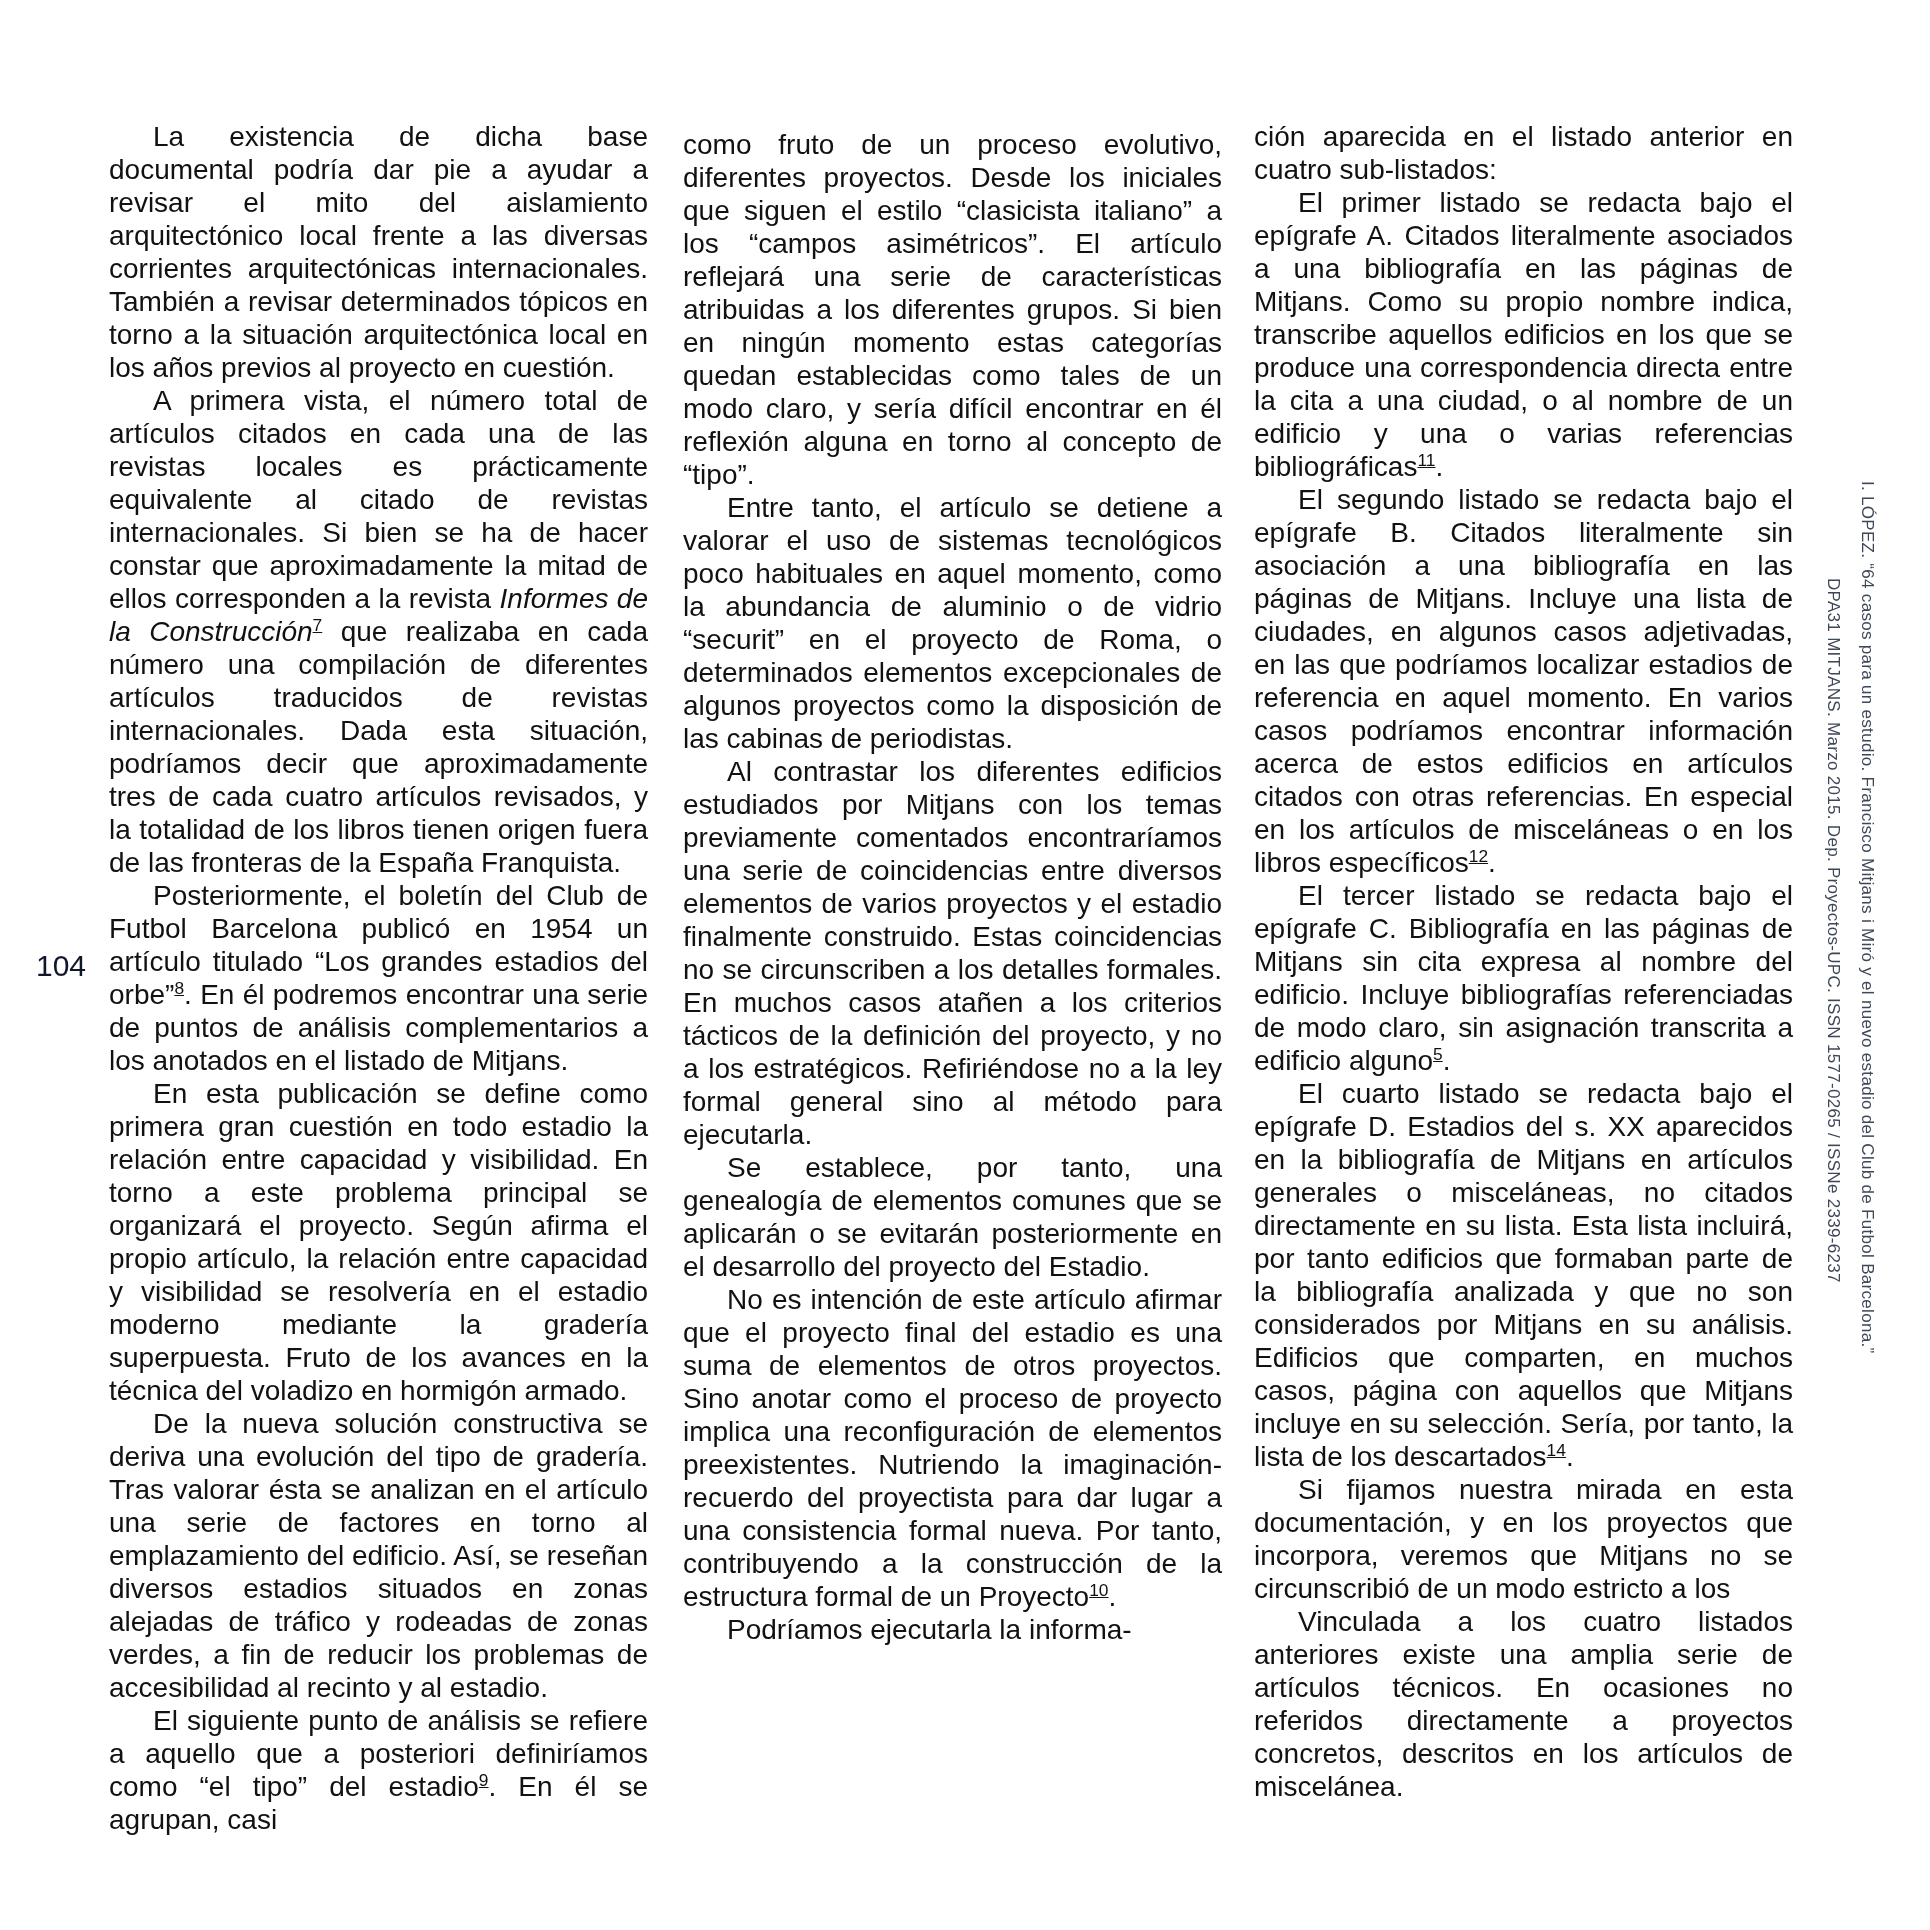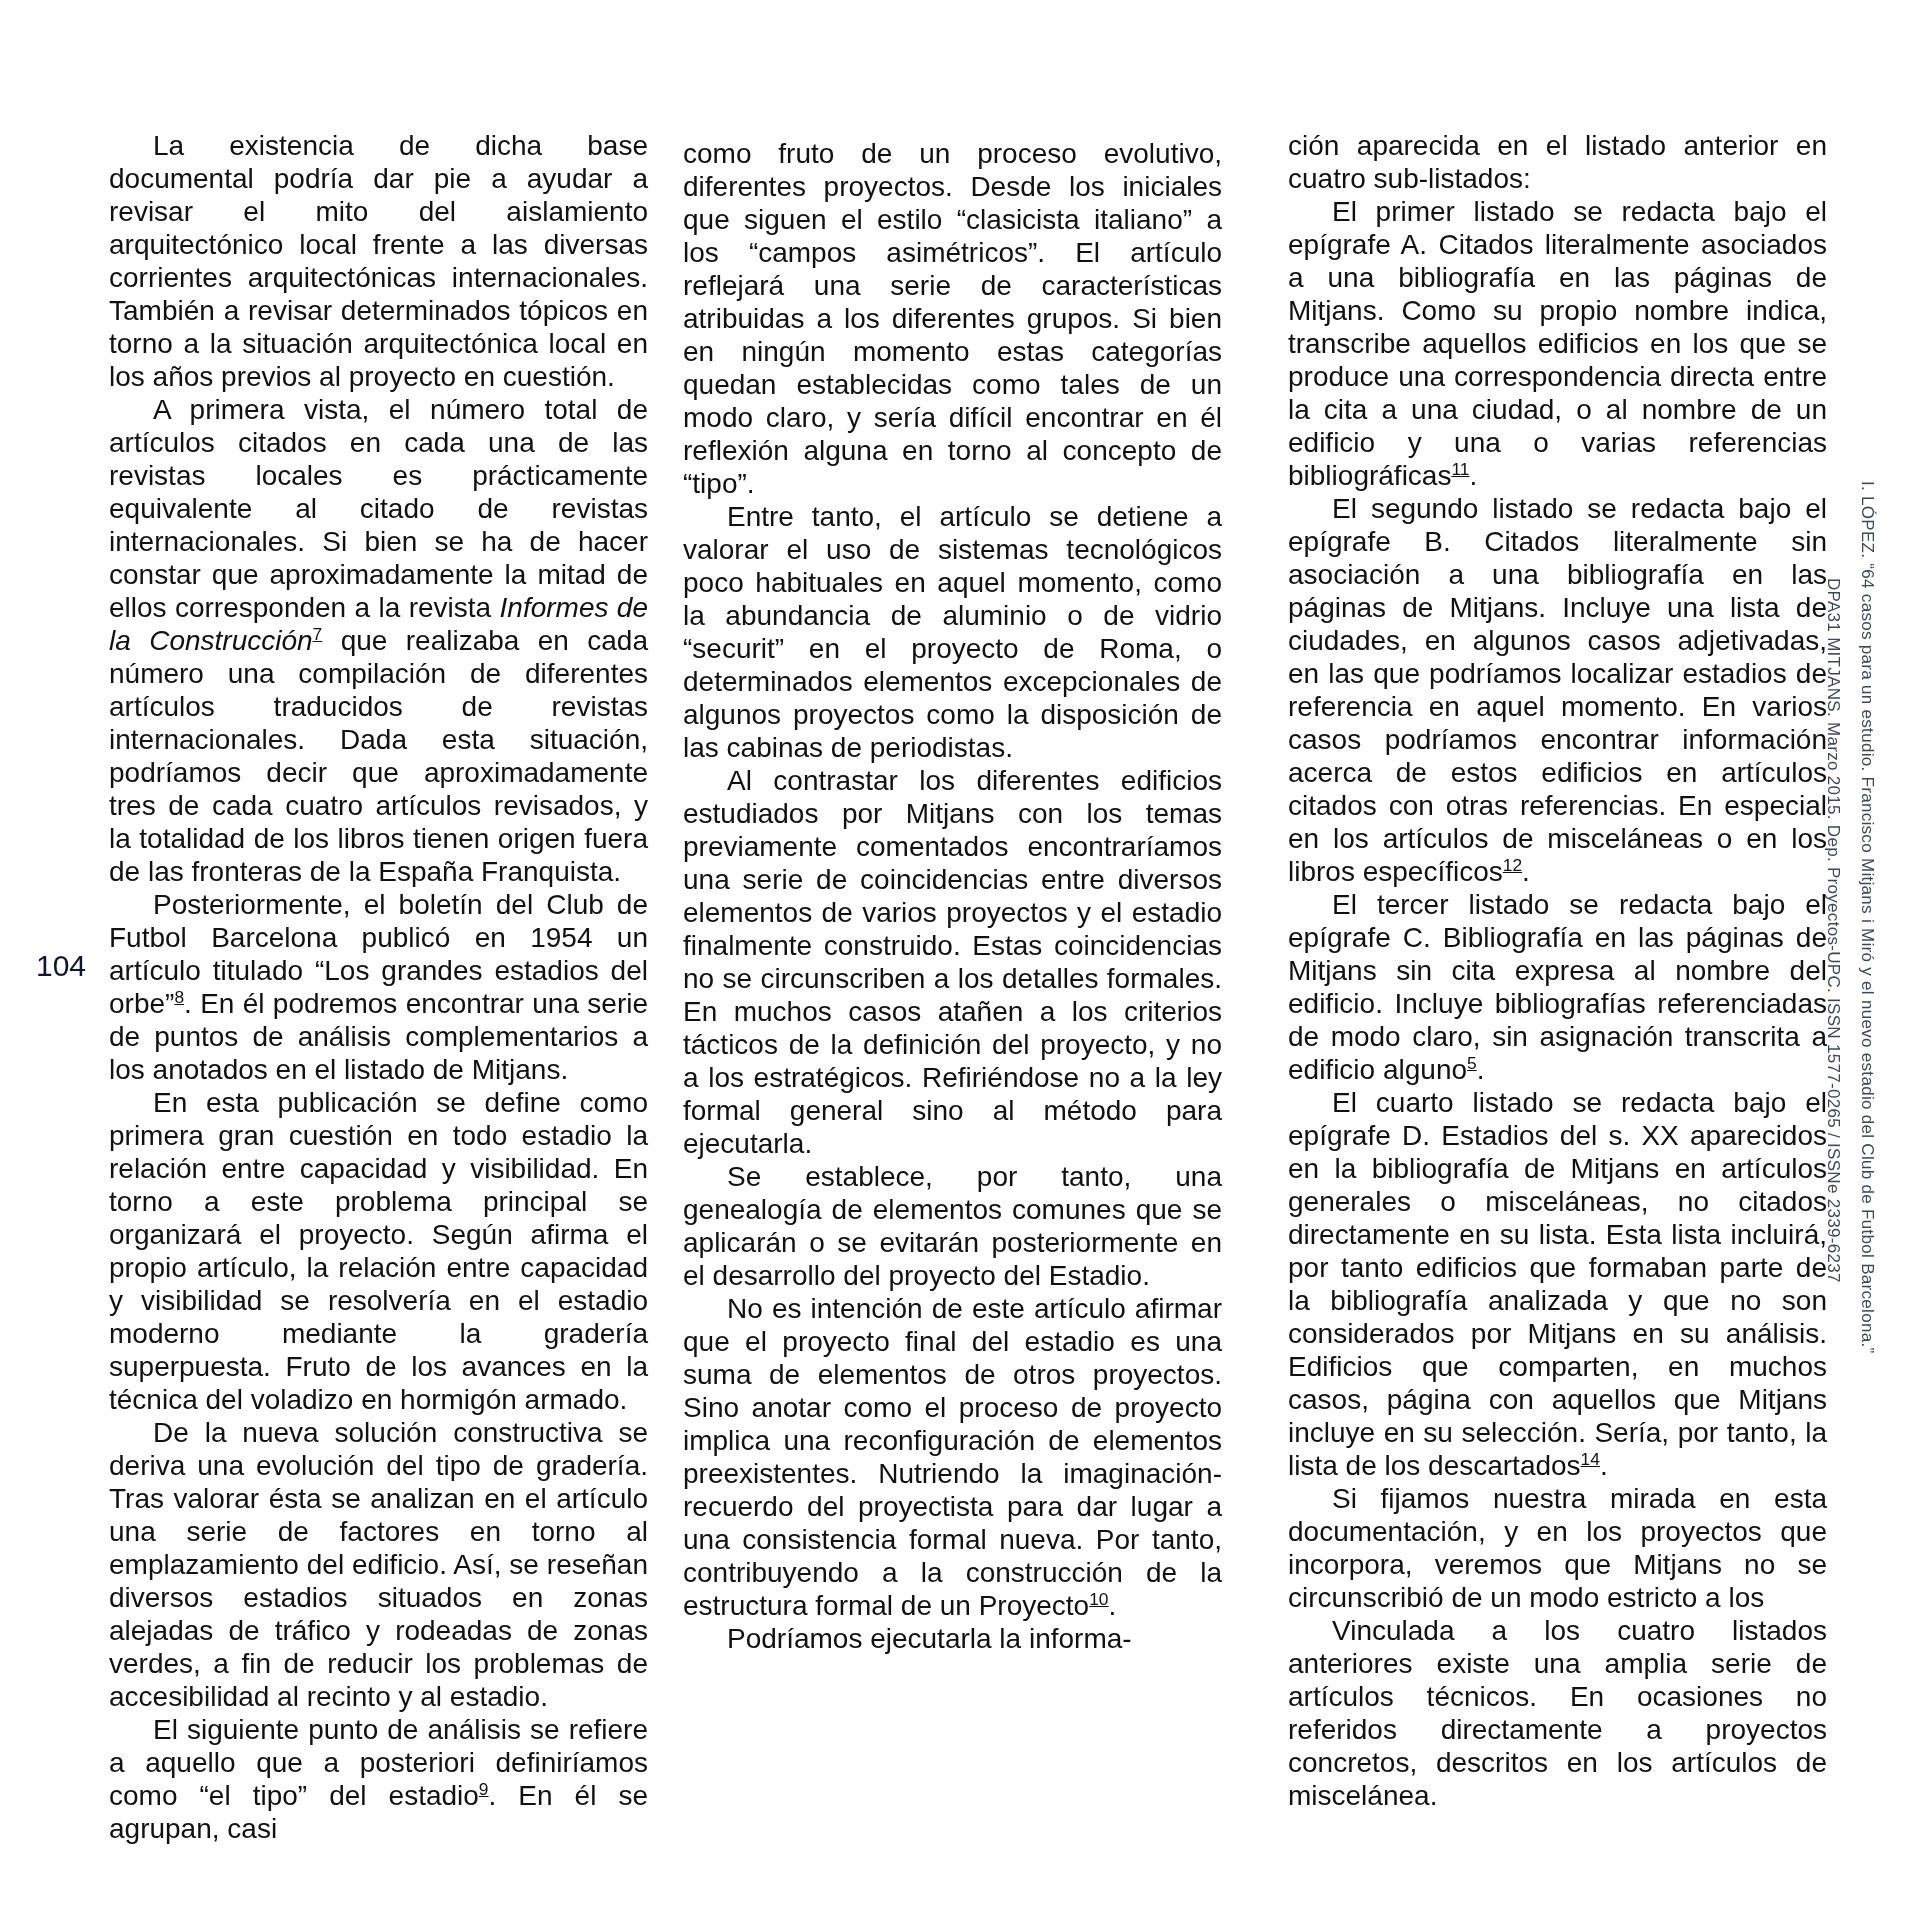--- a/index.html
+++ b/index.html
@@ -12,32 +12,32 @@
   }
   .page { position: absolute; inset: 0; }
   .page-number {
     position: absolute;
     left: 36px; top: 949px;
     font-size: 30px;
     color: #0f172a;
   }
   .col {
     position: absolute;
-    top: 129px;
+    top: 120px;
     width: 539px;
     font-size: 28px;
     line-height: 33px;
     text-align: justify;
     color: #111111;
     hyphens: auto;
     -webkit-hyphens: auto;
   }
   .col-1 { left: 109px; }
   .col-2 { left: 683px; margin-top: 8px; }
-  .col-3 { left: 1254px; margin-left: 34px; }
+  .col-3 { left: 1254px; }
   .para { margin: 0; text-indent: 44px; }
   .para.no-indent { text-indent: 0; }
   .para sup { font-size: 0.62em; line-height: 0; vertical-align: super; text-decoration: underline; }
   .para i { font-style: italic; }
   .sidebar-line {
     position: absolute;
     writing-mode: vertical-rl;
     font-size: 17px;
     letter-spacing: 0.3px;
     white-space: nowrap;

